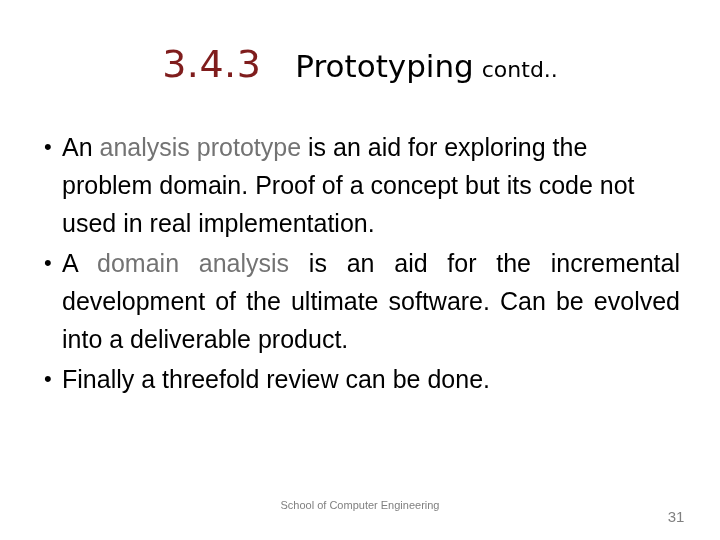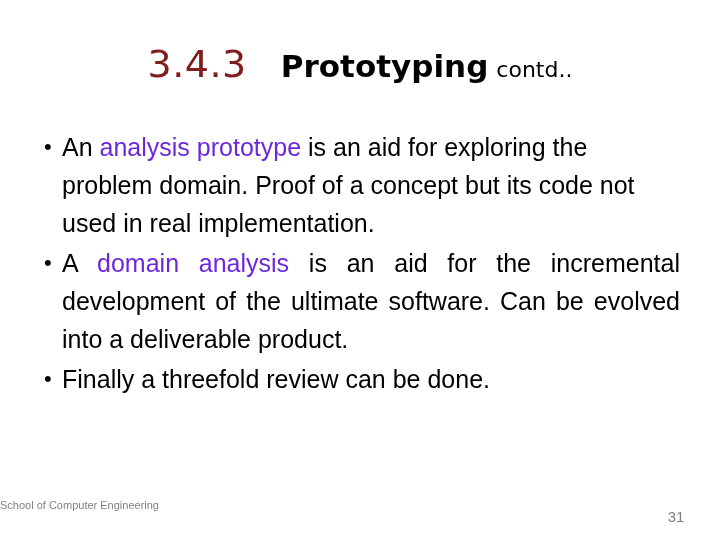--- a/index.html
+++ b/index.html
@@ -37,21 +37,21 @@
     color: #7f1d1d;
     letter-spacing: 0.5px;
   }
   .title-gap {
     display: inline-block;
     width: 34px;
   }
   .title-main {
     font-family: "DejaVu Sans", sans-serif;
     font-size: 31px;
-    font-weight: 700;
+    font-weight: 400;
     color: #000000;
   }
   .title-contd {
     font-family: "DejaVu Sans", sans-serif;
     font-size: 22px;
     font-weight: 400;
     color: #000000;
     margin-left: 8px;
   }
 
@@ -84,29 +84,30 @@
     font-size: 25px;
     line-height: 38px;
     color: #000000;
     text-align: left;
   }
   .bullet-text.justify {
     text-align: justify;
     text-justify: inter-word;
   }
   .hl {
-    color: #6d28d9;
+    color: #737373;
   }
 
   
   .footer-center {
     position: absolute;
     left: 0;
     right: 0;
     top: 498px;
+    text-align: center;
     font-family: "Liberation Sans", sans-serif;
     font-size: 11px;
     line-height: 14px;
     color: #808080;
   }
   .footer-line {
     display: block;
   }
   .page-number {
     position: absolute;

